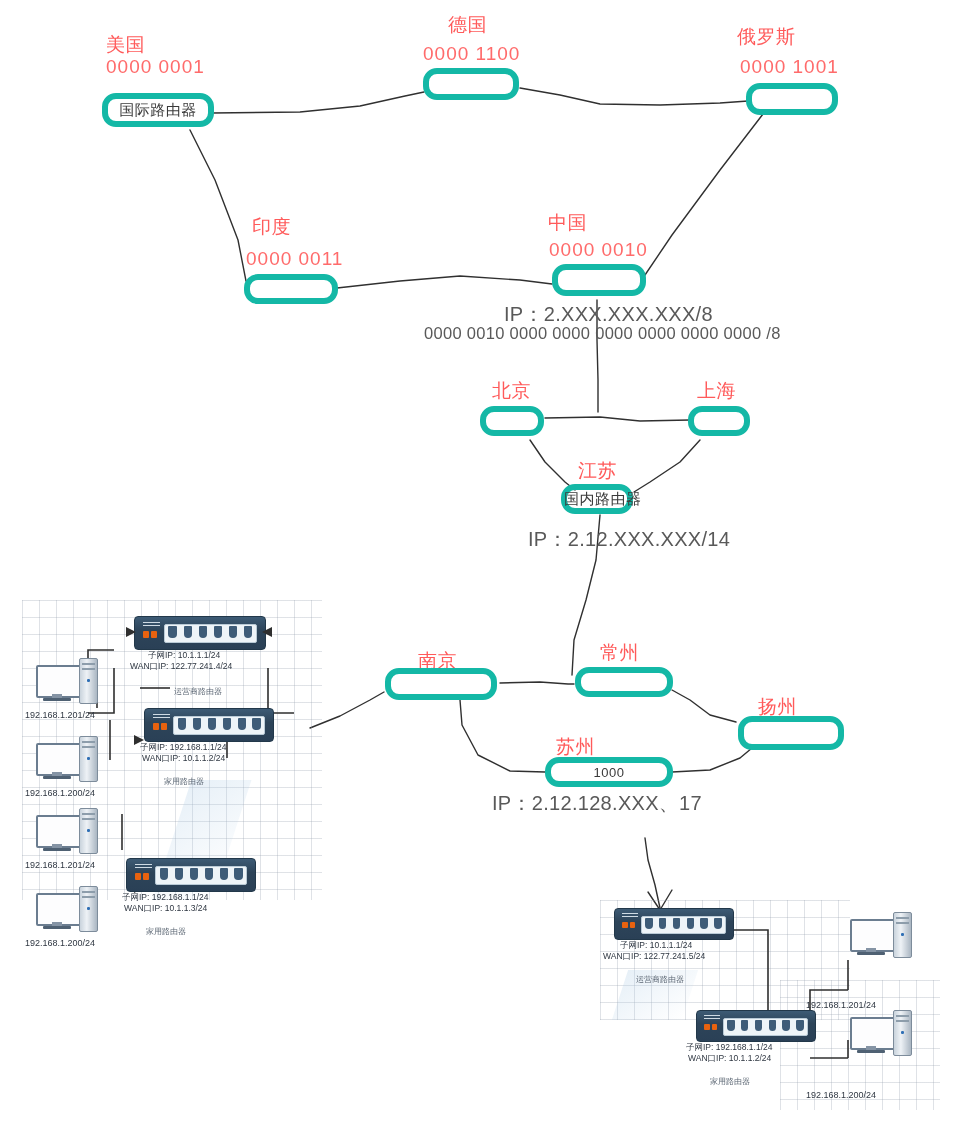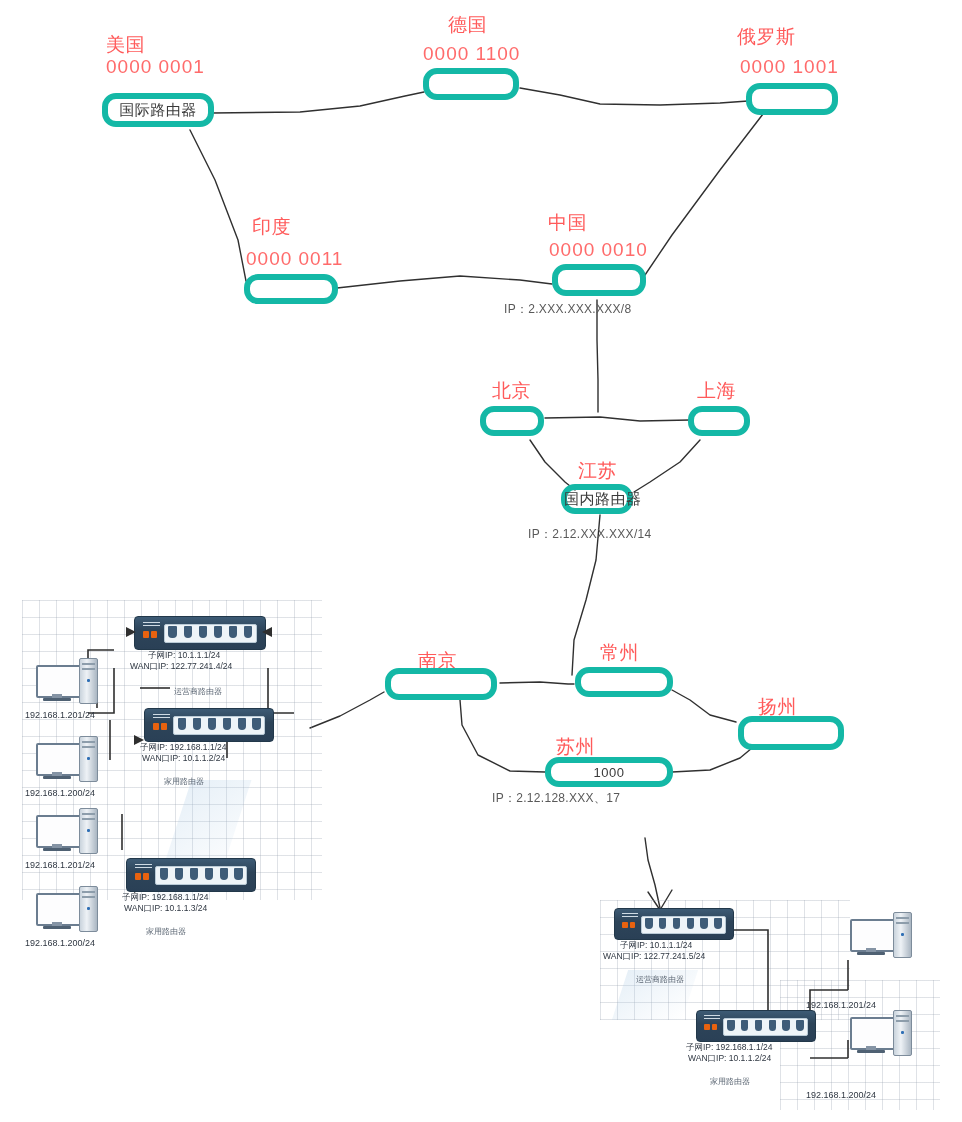--- a/index.html
+++ b/index.html
@@ -5,21 +5,21 @@
   html,body{margin:0;padding:0;background:#fff;}
   body{width:962px;height:1122px;position:relative;overflow:hidden;
        font-family:"Liberation Sans","DejaVu Sans",sans-serif;}
   #canvas{position:absolute;inset:0;width:962px;height:1122px;}
   svg.links{position:absolute;left:0;top:0;width:962px;height:1122px;pointer-events:none;}
   .node{position:absolute;box-sizing:border-box;border:6px solid #14b8a6;border-radius:14px;
         background:transparent;display:flex;align-items:center;justify-content:center;}
   .node .inner{font-size:15px;color:#3a3a3a;white-space:nowrap;letter-spacing:.5px;}
   .nlabel{position:absolute;color:#ff5a5a;font-size:19px;white-space:nowrap;letter-spacing:.5px;}
   .nbits{position:absolute;color:#ff6b6b;font-size:19px;white-space:nowrap;letter-spacing:1px;}
-  .ann{position:absolute;color:#595959;font-size:12px;white-space:nowrap;letter-spacing:.3px;}
+  .ann{position:absolute;color:#595959;font-size:20px;white-space:nowrap;letter-spacing:.3px;}
   .ann.big{font-size:16.5px;}
   
   .cluster{position:absolute;}
   .grid{position:absolute;background-image:
       linear-gradient(to right,rgba(150,160,175,.30) 1px,transparent 1px),
       linear-gradient(to bottom,rgba(150,160,175,.30) 1px,transparent 1px);
       background-size:17px 17px;}
   .wash{position:absolute;background:linear-gradient(135deg,rgba(175,205,230,.30),rgba(175,205,230,0));
         transform:skewX(-18deg);}
   .rtr{position:absolute;}
@@ -113,20 +113,21 @@
     <span class="inner"></span>
   </div>
 
   <div class="nlabel" style="left:548px;top:210px;">中国</div>
   <div class="nbits" style="left:549px;top:239px;">0000 0010</div>
   <div class="node" style="left:552px;top:264px;width:94px;height:32px;">
     <span class="inner"></span>
   </div>
 
   <div class="ann" style="left:504px;top:301px;">IP：2.XXX.XXX.XXX/8</div>
+  <div class="ann big" style="left:424px;top:324px;">0000 0010 0000 0000 0000 0000 0000 0000  /8</div>
 
   <div class="nlabel" style="left:492px;top:378px;">北京</div>
   <div class="node" style="left:480px;top:406px;width:64px;height:30px;">
     <span class="inner"></span>
   </div>
 
   <div class="nlabel" style="left:697px;top:378px;">上海</div>
   <div class="node" style="left:688px;top:406px;width:62px;height:30px;">
     <span class="inner"></span>
   </div>

